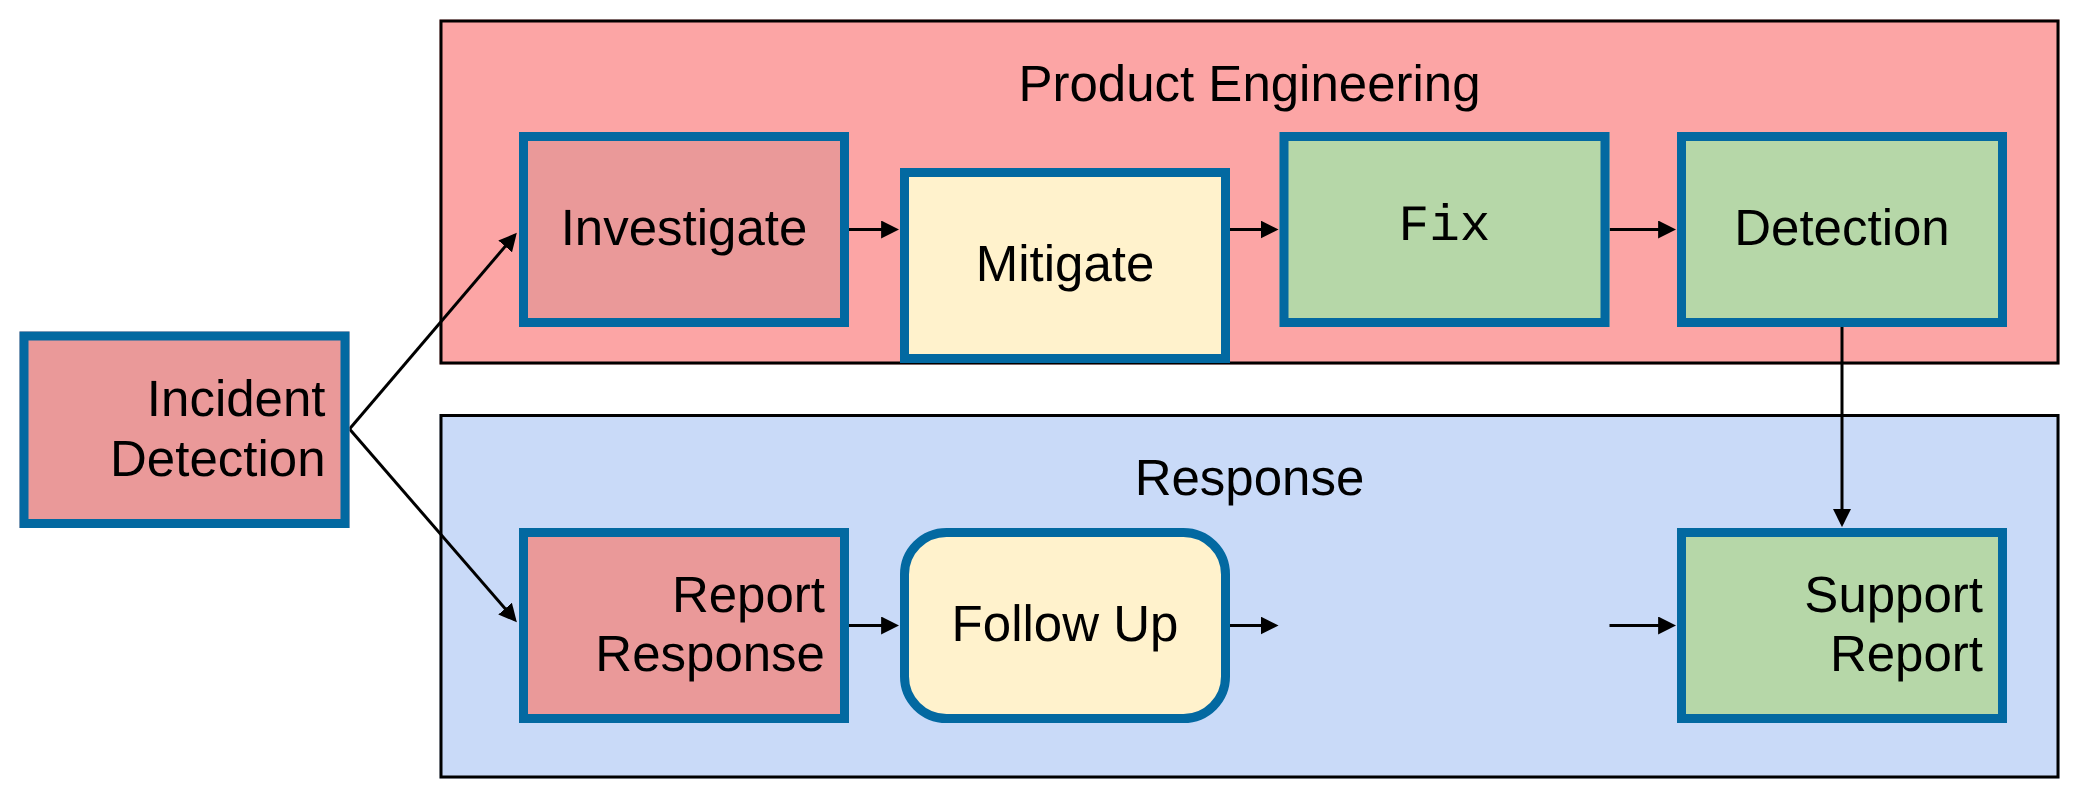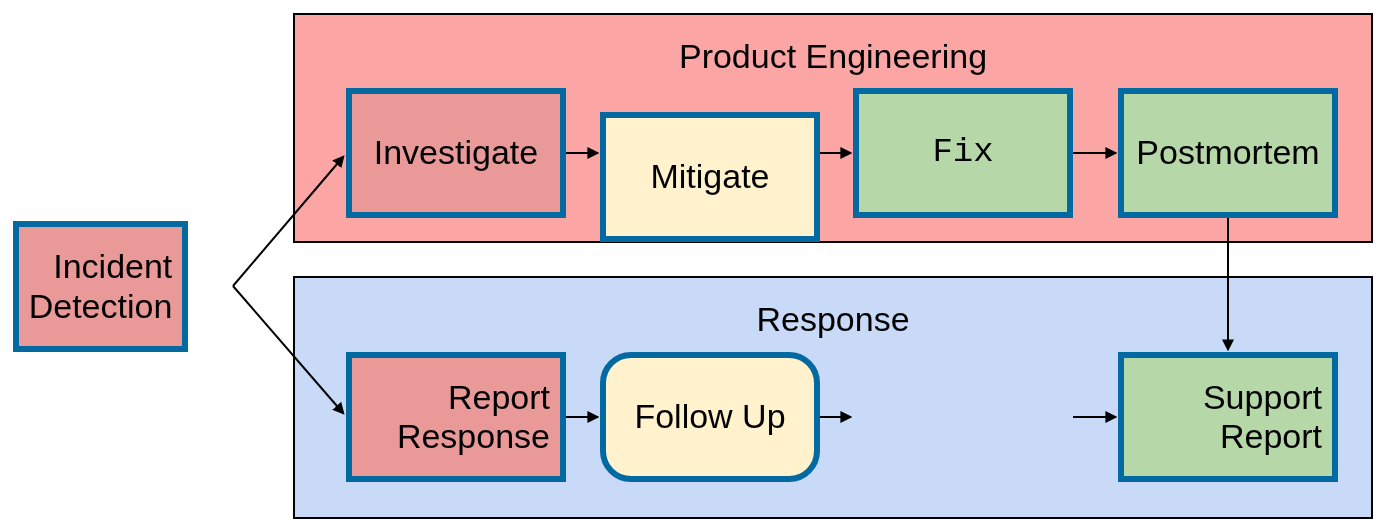--- a/index.html
+++ b/index.html
@@ -41,21 +41,21 @@
     left: 0; top: 0;
     width: 1386px; height: 526px;
     pointer-events: none;
   }
   .edge { stroke: #000000; stroke-width: 2; fill: none; }
   .arrowhead { fill: #000000; }
 
   
   #lane-pe   { left: 293px; top: 13px;  width: 1080px; height: 230px; }
   #lane-sup  { left: 293px; top: 276px; width: 1080px; height: 243px; }
-  #n-detect  { left: 13px;   top: 221px; width: 175px; height: 131px; }
+  #n-detect  { left: 13px;   top: 221px; width: 220px; height: 131px; }
   #n-invest  { left: 346px;  top: 88px;  width: 220px; height: 130px; }
   #n-mitig   { left: 600px;  top: 88px;  width: 220px; height: 130px; }
   #n-fix     { left: 853px;  top: 88px;  width: 220px; height: 130px; font-family: Liberation Mono, monospace; }
   #n-postm   { left: 1118px; top: 88px;  width: 220px; height: 130px; }
   #n-initresp{ left: 346px;  top: 352px; width: 220px; height: 130px; }
   #n-follow  { left: 600px;  top: 352px; width: 220px; height: 130px; }
   #n-close   { left: 853px;  top: 352px; width: 220px; height: 130px; }
   #n-report  { left: 1118px; top: 352px; width: 220px; height: 130px; }
 </style>
 </head>
@@ -85,19 +85,19 @@
     <line class="edge" x1="566" y1="417" x2="597" y2="417" marker-end="url(#arrow)"></line>
     <line class="edge" x1="820" y1="417" x2="850" y2="417" marker-end="url(#arrow)"></line>
     <line class="edge" x1="1073" y1="417" x2="1115" y2="417" marker-end="url(#arrow)"></line>
   </svg>
 
   <div class="node" id="n-detect" style="background-color: rgb(234, 153, 153);">Incident Detection</div>
 
   <div class="node" id="n-invest" style="background-color: rgb(234, 153, 153);">Investigate</div>
   <div class="node" id="n-mitig" style="background-color: rgb(255, 242, 204); margin-top: 24px;">Mitigate</div>
   <div class="node" id="n-fix" style="background-color: rgb(182, 215, 168);">Fix</div>
-  <div class="node" id="n-postm" style="background-color: rgb(182, 215, 168);">Postmortem</div>
+  <div class="node" id="n-postm" style="background-color: rgb(182, 215, 168);">Detection</div>
 
   <div class="node" id="n-initresp" style="background-color: rgb(234, 153, 153);">Report Response</div>
   <div class="node" id="n-follow" style="background-color: rgb(255, 242, 204); border-radius: 31px;">Follow Up</div>
   <div class="node" id="n-report" style="background-color: rgb(182, 215, 168);">Support Report</div>
 
 </div>
 
 </body></html>

